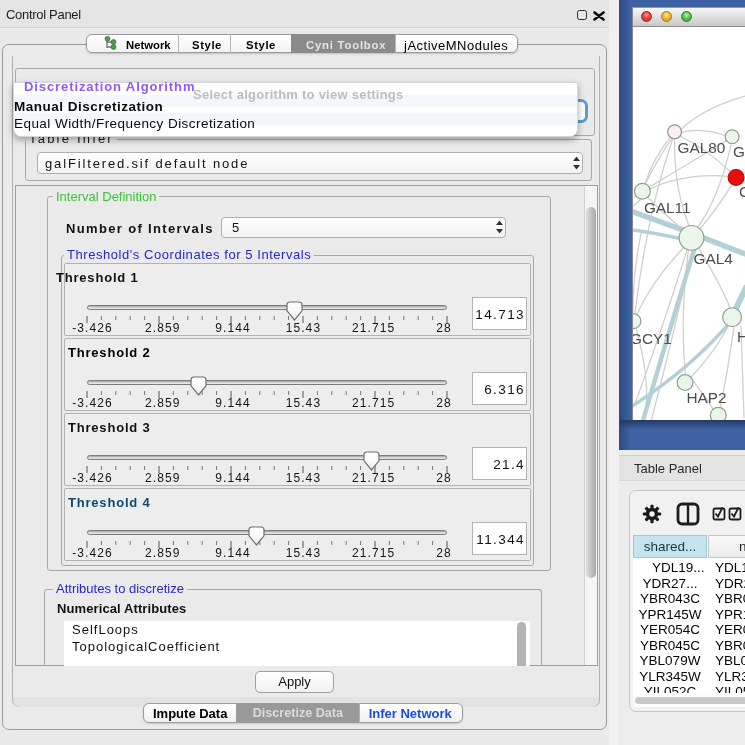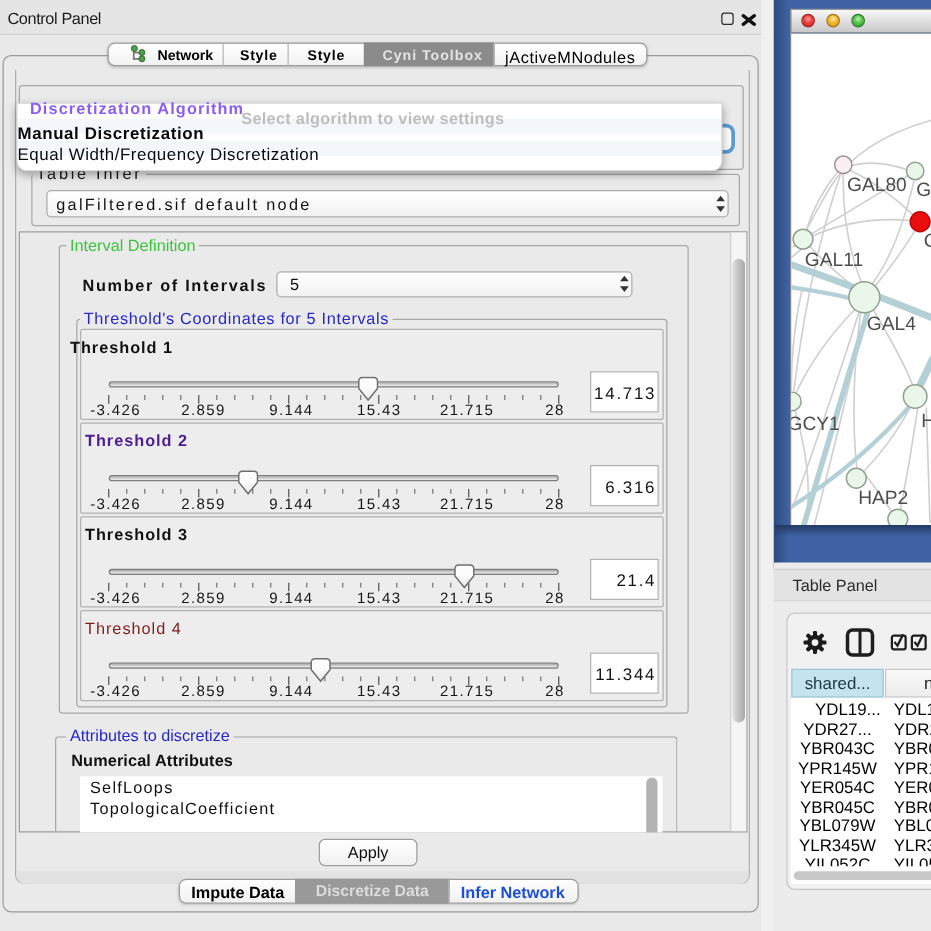--- a/index.html
+++ b/index.html
@@ -116,21 +116,21 @@
       <linearGradient id="tg263" x1="0" y1="0" x2="0" y2="1">
         <stop offset="0" stop-color="#ffffff"></stop>
         <stop offset="0.45" stop-color="#fbfbfb"></stop>
         <stop offset="1" stop-color="#e8e8e8"></stop>
       </linearGradient>
     </defs>
   </svg>
 <div class="abs" style="left:472px;top:297px;width:55px;height:33px;background:#fff;border:1px solid #b2b2b2;"></div>
 <div class="abs" style="left:472px;top:307px;width:53px;text-align:right;font-size:13.5px;color:#111;letter-spacing:1.4px;">14.713</div>
 <div class="abs" style="left:64px;top:338px;width:467px;height:73px;background:#ededed;border:1px solid #b2b2b2;border-radius:2px;"></div>
-<div class="abs" style="left:68px;top:345px;font-size:13px;font-weight:bold;color:#4c1d95;letter-spacing:0.8px;">Threshold 2</div>
+<div class="abs" style="left:68px;top:345px;font-size:13px;font-weight:bold;color:#000000;letter-spacing:0.8px;">Threshold 2</div>
 <div class="abs" style="left:87px;top:379.5px;width:360px;height:5.5px;background:linear-gradient(#a2a2a2,#d6d6d6 55%,#eeeeee);border:1px solid #7d7d7d;border-radius:3px;"></div>
 <svg class="abs" style="left:0;top:391px;" width="460" height="8" viewBox="0 0 460 8">
     <line x1="87.0" y1="0" x2="87.0" y2="7" stroke="#555" stroke-width="1"></line>
     <line x1="101.4" y1="0" x2="101.4" y2="4" stroke="#777" stroke-width="1"></line>
     <line x1="115.8" y1="0" x2="115.8" y2="4" stroke="#777" stroke-width="1"></line>
     <line x1="130.2" y1="0" x2="130.2" y2="4" stroke="#777" stroke-width="1"></line>
     <line x1="144.6" y1="0" x2="144.6" y2="4" stroke="#777" stroke-width="1"></line>
     <line x1="159.0" y1="0" x2="159.0" y2="7" stroke="#555" stroke-width="1"></line>
     <line x1="173.4" y1="0" x2="173.4" y2="4" stroke="#777" stroke-width="1"></line>
     <line x1="187.8" y1="0" x2="187.8" y2="4" stroke="#777" stroke-width="1"></line>
@@ -214,21 +214,21 @@
       <linearGradient id="tg413" x1="0" y1="0" x2="0" y2="1">
         <stop offset="0" stop-color="#ffffff"></stop>
         <stop offset="0.45" stop-color="#fbfbfb"></stop>
         <stop offset="1" stop-color="#e8e8e8"></stop>
       </linearGradient>
     </defs>
   </svg>
 <div class="abs" style="left:472px;top:447px;width:55px;height:33px;background:#fff;border:1px solid #b2b2b2;"></div>
 <div class="abs" style="left:472px;top:457px;width:53px;text-align:right;font-size:13.5px;color:#111;letter-spacing:1.4px;">21.4</div>
 <div class="abs" style="left:64px;top:488px;width:467px;height:73px;background:#ededed;border:1px solid #b2b2b2;border-radius:2px;"></div>
-<div class="abs" style="left:68px;top:495px;font-size:13px;font-weight:normal;color:#7f1d1d;letter-spacing:0.8px;">Threshold 4</div>
+<div class="abs" style="left:68px;top:495px;font-size:13px;font-weight:bold;color:#0c4a6e;letter-spacing:0.8px;">Threshold 4</div>
 <div class="abs" style="left:87px;top:529.5px;width:360px;height:5.5px;background:linear-gradient(#a2a2a2,#d6d6d6 55%,#eeeeee);border:1px solid #7d7d7d;border-radius:3px;"></div>
 <svg class="abs" style="left:0;top:541px;" width="460" height="8" viewBox="0 0 460 8">
     <line x1="87.0" y1="0" x2="87.0" y2="7" stroke="#555" stroke-width="1"></line>
     <line x1="101.4" y1="0" x2="101.4" y2="4" stroke="#777" stroke-width="1"></line>
     <line x1="115.8" y1="0" x2="115.8" y2="4" stroke="#777" stroke-width="1"></line>
     <line x1="130.2" y1="0" x2="130.2" y2="4" stroke="#777" stroke-width="1"></line>
     <line x1="144.6" y1="0" x2="144.6" y2="4" stroke="#777" stroke-width="1"></line>
     <line x1="159.0" y1="0" x2="159.0" y2="7" stroke="#555" stroke-width="1"></line>
     <line x1="173.4" y1="0" x2="173.4" y2="4" stroke="#777" stroke-width="1"></line>
     <line x1="187.8" y1="0" x2="187.8" y2="4" stroke="#777" stroke-width="1"></line>

